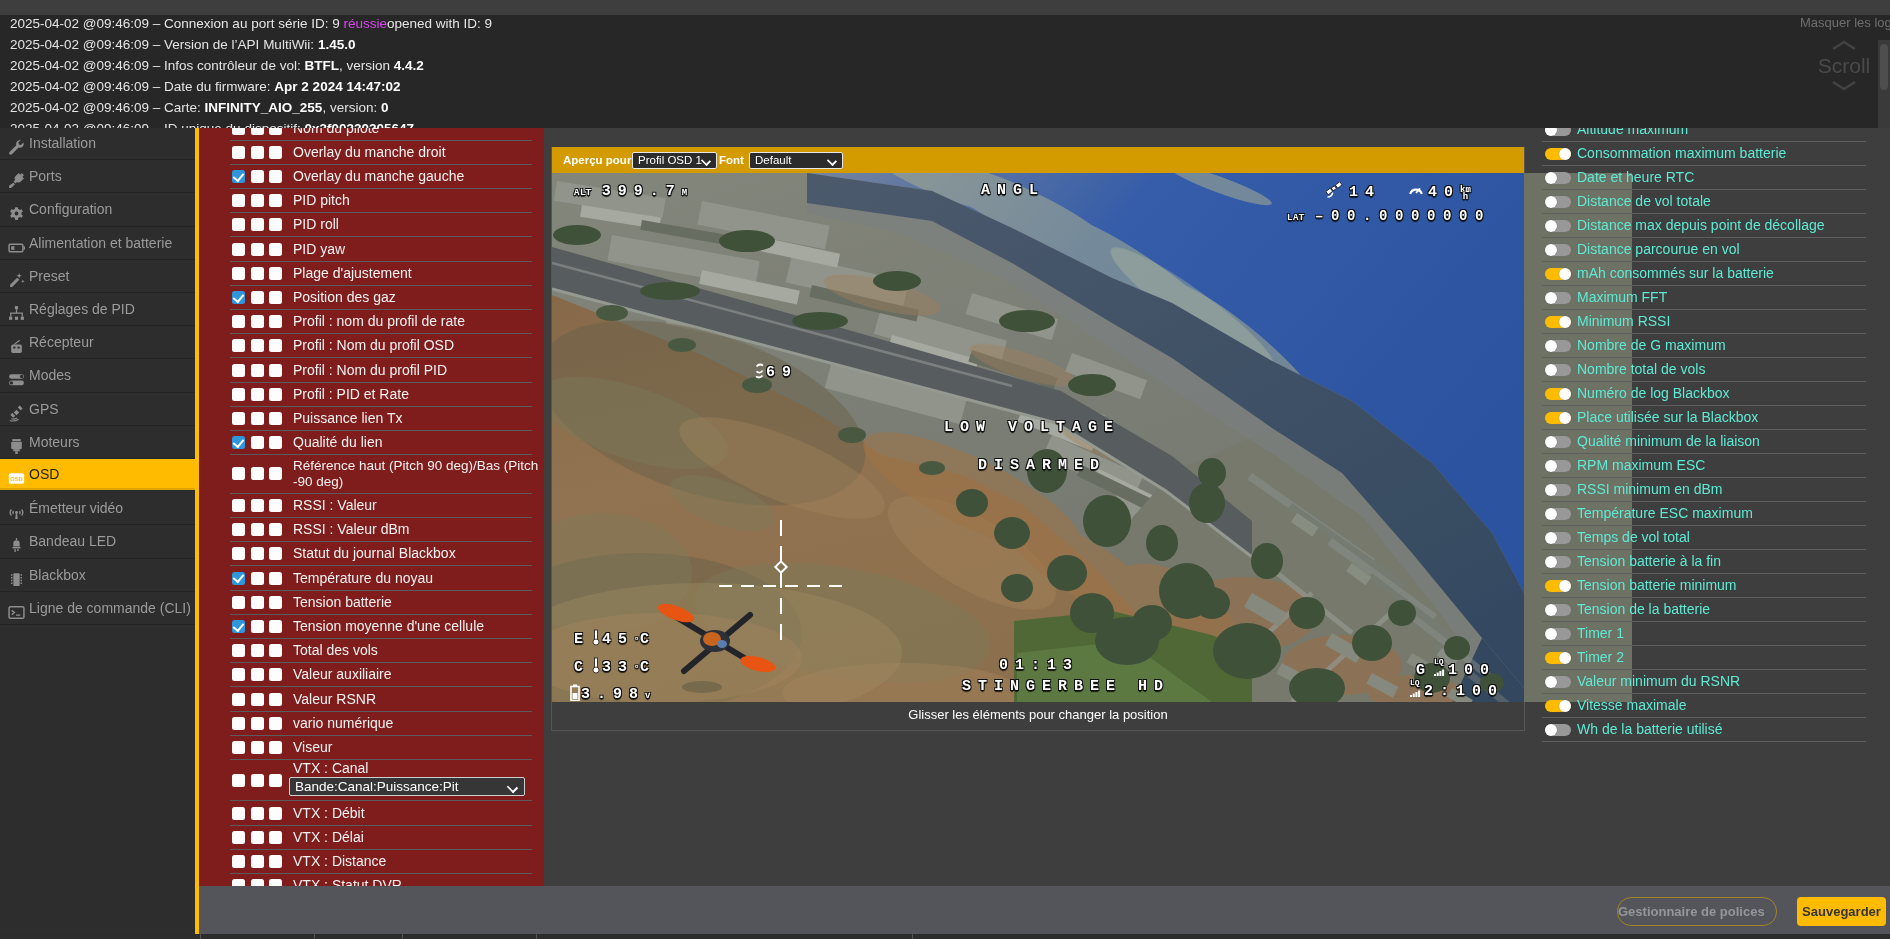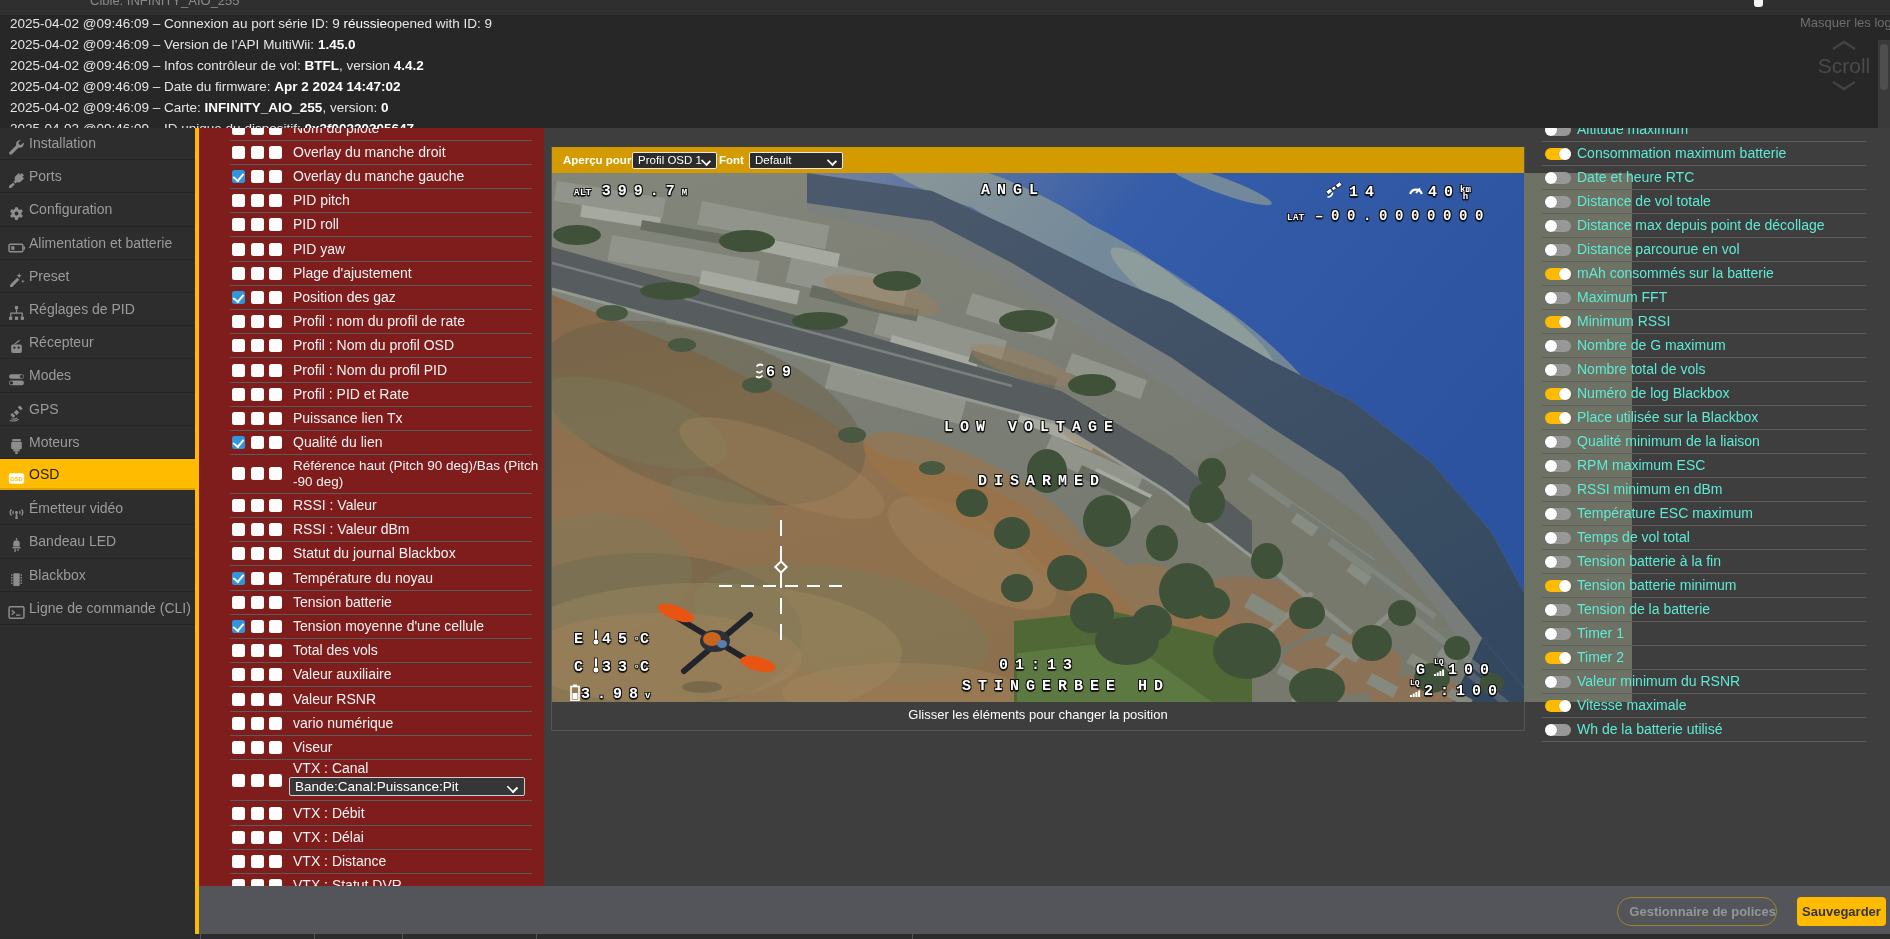--- a/index.html
+++ b/index.html
@@ -5,21 +5,21 @@
   font-family:"Liberation Sans",sans-serif;}
 #app{position:relative;width:1890px;height:939px}
 
 
 #topstrip{position:absolute;left:0;top:0;width:1890px;height:15px;background:#2f2f2f;overflow:hidden}
 #topstrip .cible{position:absolute;left:90px;top:-7px;font-size:13px;color:#8a8a8a}
 #topstrip .wicon{position:absolute;left:1754px;top:0;width:9px;height:7px;background:#f2f2f2;border-radius:0 0 3px 3px}
 #log{position:absolute;left:0;top:15px;width:1890px;height:113px;background:#272727;overflow:hidden}
 #log .ln{position:absolute;left:10px;width:1400px;height:21px;line-height:21px;font-size:13.5px;color:#e4e4e4;white-space:nowrap}
 #log b{color:#fff;font-weight:700}
-#log .am{color:#ffffff}
+#log .am{color:#d946ef}
 #masquer{position:absolute;left:1800px;top:15px;font-size:13px;color:#6e6e6e;white-space:nowrap}
 #scrollw{position:absolute;left:1806px;top:40px;width:76px;text-align:center;color:#4a4a4a}
 #scrollw .stxt{font-size:21px;line-height:21px;margin:4px 0;color:#4a4a4a}
 #scrollw svg{display:block;margin:0 auto}
 
 
 #sidebar{position:absolute;left:0;top:128px;width:195px;height:811px;background:#2d2d2d}
 #yline{position:absolute;left:195px;top:128px;width:4px;height:806px;background:#ffbb00}
 .sit{position:absolute;left:0;width:195px;height:33.2px;border-bottom:1px solid #242424;
   color:#9b9b9b;font-size:14px;line-height:33px;white-space:nowrap}
@@ -72,31 +72,27 @@
 .rrow .lbl{position:absolute;left:35px;top:0;font-size:14px;color:#5eead4;line-height:23px;white-space:nowrap}
 .tg{position:absolute;left:3px;top:6px;width:26px;height:12px;border-radius:6px;background:#989898}
 .tg:before{content:"";position:absolute;left:0;top:0;width:12px;height:12px;border-radius:50%;background:#fff;
   box-shadow:0 0 1px rgba(0,0,0,.4)}
 .tg.on{background:#ffbb00}
 .tg.on:before{left:14px}
 
 
 #botbar{position:absolute;left:199px;top:886px;width:1691px;height:48px;background:#54555a}
 #btnfont{position:absolute;left:1617px;top:897px;width:160px;height:29px;border:1px solid #a08428;border-radius:14px;
-  color:#94969a;font-size:13px;font-weight:700;text-align:right;line-height:27px}
+  color:#94969a;font-size:13px;font-weight:700;text-align:left;line-height:27px}
 #btnsave{position:absolute;left:1797px;top:897px;width:89px;height:29px;background:#ffbb00;border-radius:4px;
   color:#343434;font-size:13px;font-weight:700;text-align:center;line-height:29px}
 #footer{position:absolute;left:0;top:934px;width:1890px;height:5px;background:#2c2c2c}
 #footer i{position:absolute;top:0;width:1px;height:5px;background:#555}
 </style></head><body>
 <div id="app">
-<div id="topstrip">
-      <div class="cible">Cible: INFINITY_AIO_255</div>
-      <div class="wicon"></div>
-    </div>
 <div id="log">
 <div class="ln" style="top:-2px">2025-04-02 @09:46:09 – Connexion au port série ID: 9 <span class="am">réussie</span>opened with ID: 9</div>
 <div class="ln" style="top:19px">2025-04-02 @09:46:09 – Version de l’API MultiWii: <b>1.45.0</b></div>
 <div class="ln" style="top:40px">2025-04-02 @09:46:09 – Infos contrôleur de vol: <b>BTFL</b>, version <b>4.4.2</b></div>
 <div class="ln" style="top:61px">2025-04-02 @09:46:09 – Date du firmware: <b>Apr 2 2024 14:47:02</b></div>
 <div class="ln" style="top:82px">2025-04-02 @09:46:09 – Carte: <b>INFINITY_AIO_255</b>, version: <b>0</b></div>
 <div class="ln" style="top:103px">2025-04-02 @09:46:09 – ID unique du dispositif: <b>0x3f00320205647</b></div>
 </div>
 <div id="masquer">Masquer les logs</div>
     <div style="position:absolute;left:1878px;top:40px;width:12px;height:88px;background:#3a3a3a">
@@ -683,21 +679,21 @@
             </g>
           </svg>14</div><div class="osd" style="left:856px;top:10px;"><svg width="16" height="14" viewBox="0 0 16 14" style="vertical-align:-1px;margin-right:4px">
             <path d="M2.2 11a6 6 0 0111.6 0" fill="none" stroke="#fff" stroke-width="2.2"></path>
             <line x1="8" y1="10" x2="12" y2="5.4" stroke="#fff" stroke-width="1.8"></line>
           </svg>40<span style="display:inline-block;font-size:9px;letter-spacing:0;line-height:7px;vertical-align:-3px;text-align:center">km<br><span style="border-top:1.5px solid #fff;padding:0 1px">h</span></span></div><div class="osd" style="left:735px;top:36px;font-size:14px;letter-spacing:7.6px;"><span class="sm">LAT</span> –00.0000000</div><div class="osd" style="left:201px;top:190px;"><svg width="13" height="16" viewBox="0 0 13 16" style="vertical-align:-3px">
             <g fill="none" stroke="#fff" stroke-width="1.8">
               <path d="M10 2.5a5 5 0 00-6.5 1"></path>
               <path d="M3 13.5a5 5 0 006.5-1"></path>
               <path d="M9.5 7.5a3.5 3.5 0 01-6 .8"></path>
             </g>
-          </svg>69</div><div class="osd" style="left:392px;top:247px;">LOW VOLTAGE</div><div class="osd" style="left:426px;top:301px;">DISARMED</div><div class="osd" style="left:22px;top:456px;">E<svg width="8" height="17" viewBox="0 0 8 17" style="vertical-align:-3px;margin:0 2px">
+          </svg>69</div><div class="osd" style="left:392px;top:247px;">LOW VOLTAGE</div><div class="osd" style="left:426px;top:285px;">DISARMED</div><div class="osd" style="left:22px;top:456px;">E<svg width="8" height="17" viewBox="0 0 8 17" style="vertical-align:-3px;margin:0 2px">
             <rect x="2.6" y="1" width="2.8" height="10" fill="#fff" stroke="#000" stroke-width="0.7"></rect>
             <circle cx="4" cy="13" r="3" fill="#fff" stroke="#000" stroke-width="0.7"></circle>
           </svg>45<span class="sm">°</span>C</div><div class="osd" style="left:22px;top:484px;">C<svg width="8" height="17" viewBox="0 0 8 17" style="vertical-align:-3px;margin:0 2px">
             <rect x="2.6" y="1" width="2.8" height="10" fill="#fff" stroke="#000" stroke-width="0.7"></rect>
             <circle cx="4" cy="13" r="3" fill="#fff" stroke="#000" stroke-width="0.7"></circle>
           </svg>33<span class="sm">°</span>C</div><div class="osd" style="left:18px;top:511px;"><svg width="10" height="17" viewBox="0 0 10 17" style="vertical-align:-3px;margin-right:1px">
             <rect x="3" y="0.5" width="4" height="2" fill="#fff"></rect>
             <rect x="1" y="2.5" width="8" height="14" fill="none" stroke="#fff" stroke-width="1.6"></rect>
             <rect x="2.5" y="9" width="5" height="6" fill="#fff"></rect>
           </svg>3.98<span class="sm">v</span></div><div class="osd" style="left:447px;top:485px;">01:13</div><div class="osd" style="left:410px;top:506px;">STINGERBEE HD</div><div class="osd" style="left:864px;top:485px;">G<span style="display:inline-block;vertical-align:-2px;letter-spacing:0;margin:0 2px;text-align:left"><span style="display:block;font-size:8px;line-height:7px">LQ</span><svg width="12" height="8" viewBox="0 0 12 8">

